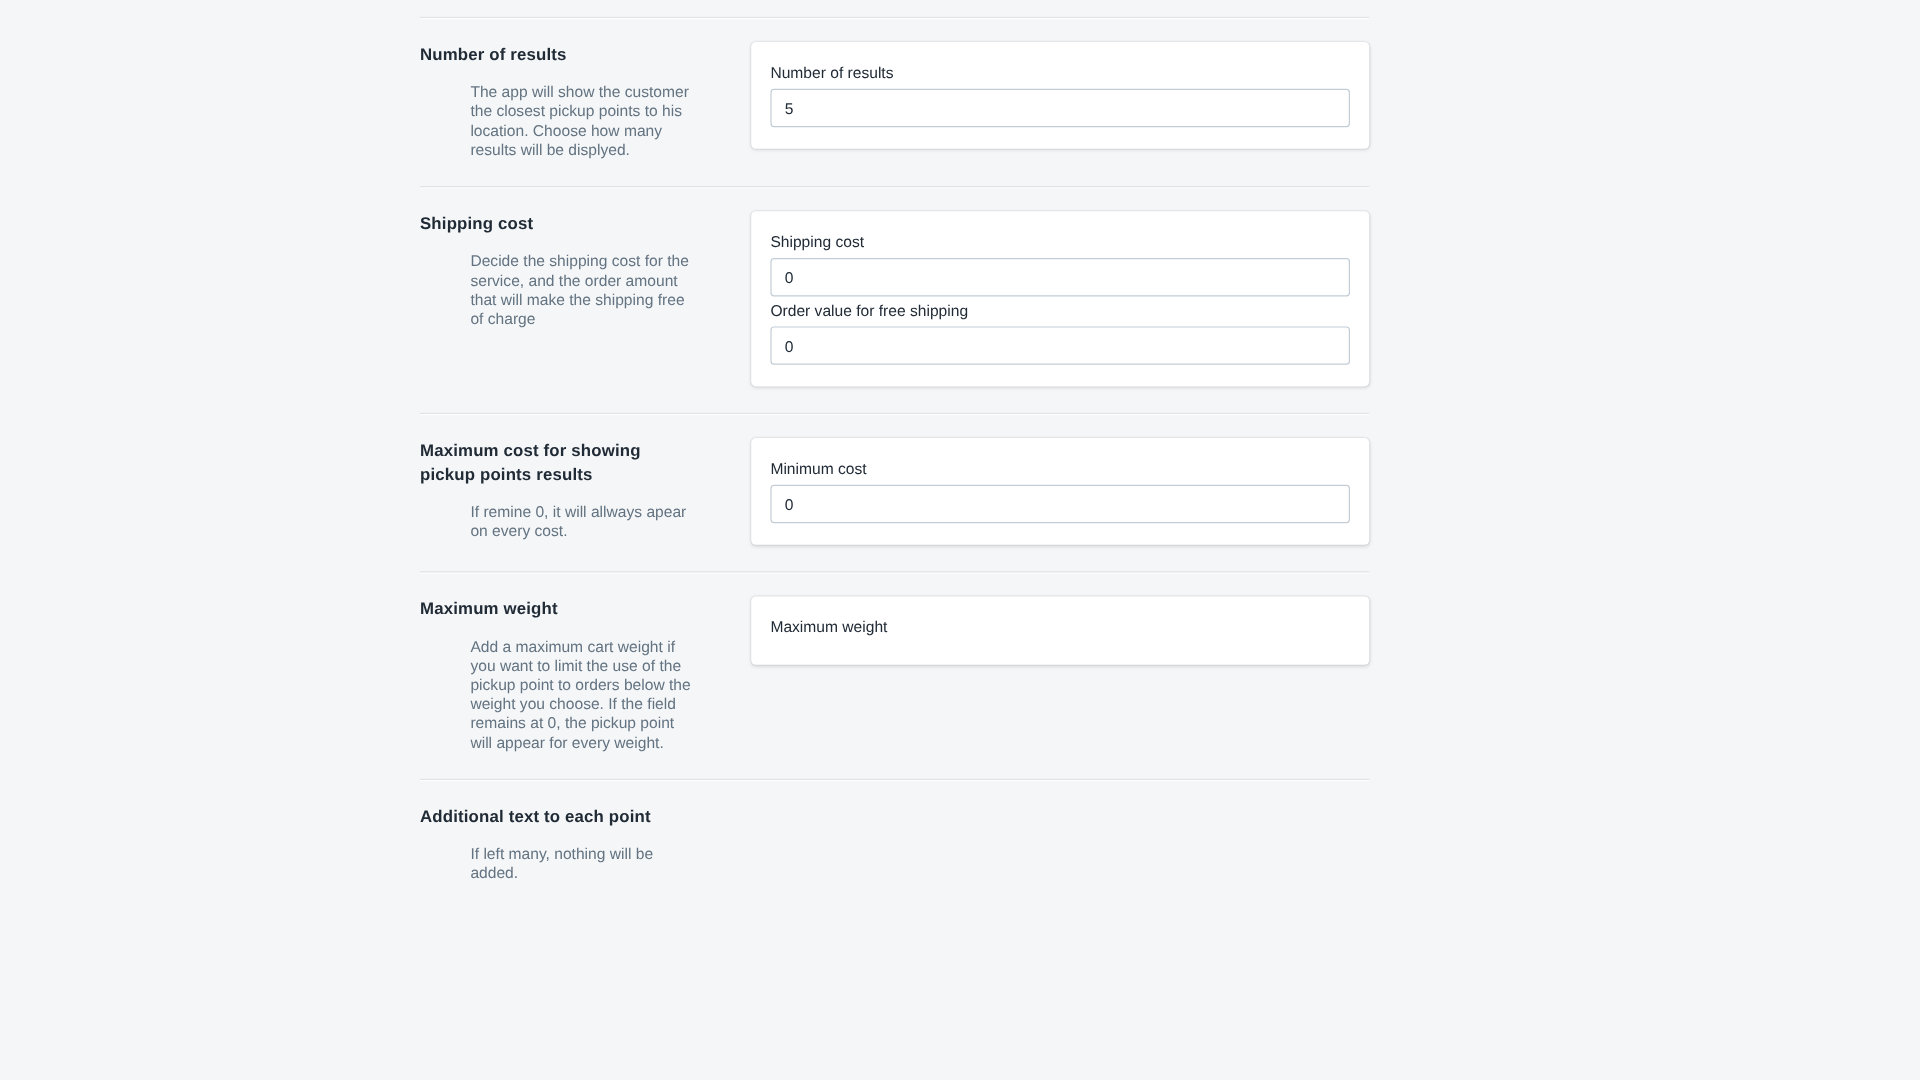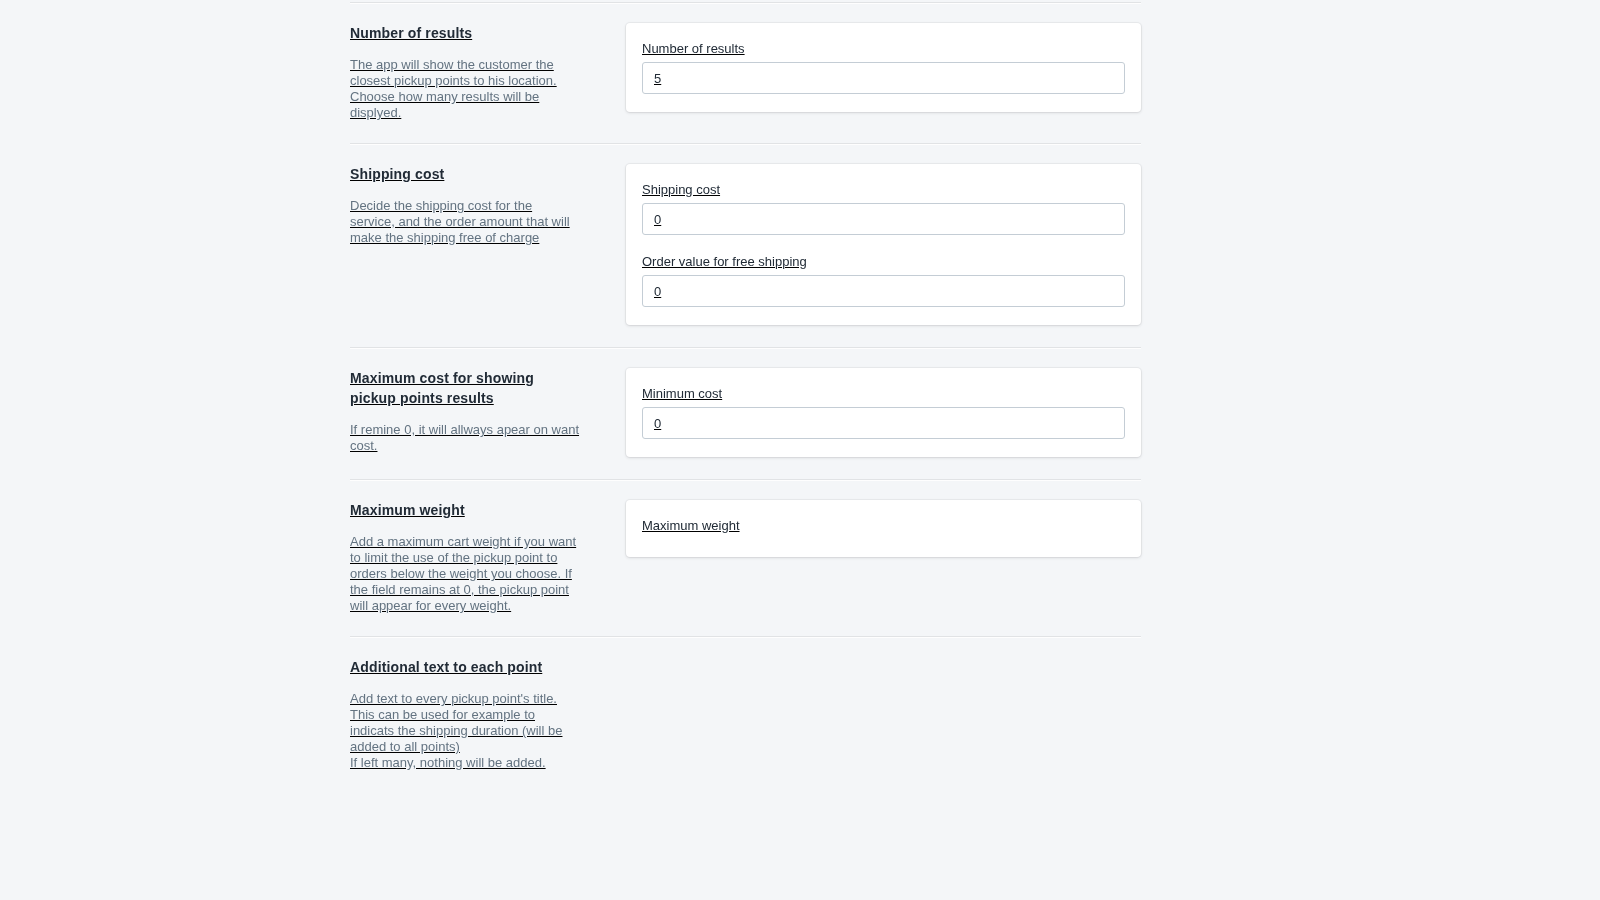--- a/index.html
+++ b/index.html
@@ -17,23 +17,22 @@
     width: 1600px;
     height: 900px;
     background: #f4f6f8;
     overflow: hidden;
   }
 
   
   .content {
     position: absolute;
     left: 350px;
-    top: 0;
+    top: 12px;
     width: 791px;
-    text-decoration: underline;
   }
 
   .divider {
     height: 1px;
     background: #e1e3e5;
     box-shadow: 0 1px 0 rgba(255,255,255,0.85);
     width: 791px;
   }
 
   .section {
@@ -54,40 +53,41 @@
     font-weight: bold;
     color: #212b36;
     letter-spacing: 0.01em;
   }
 
   .section-body {
     margin-top: 14px;
     font-size: 13px;
     line-height: 16px;
     color: #637381;
+    margin-left: 42px;
   }
 
   .section-body p { margin: 0; }
 
   .section-card-wrap {
     flex: 1 1 auto;
     display: flex;
     justify-content: flex-end;
   }
 
   .card {
     width: 515px;
     background: #ffffff;
     border-radius: 4px;
     box-shadow: 0 0 0 1px rgba(63,63,68,0.05),
                 0 1px 3px 0 rgba(63,63,68,0.15);
     padding: 18px 16px 18px 16px;
   }
 
-  .field + .field { margin-top: 19px; }
+  .field + .field { margin-top: 4px; }
 
   .field-label {
     display: block;
     font-size: 13px;
     line-height: 16px;
     color: #212b36;
     margin-bottom: 5px;
   }
 
   .text-input {
@@ -165,21 +165,21 @@
     </div>
 
     <div class="gap-b"></div>
     <div class="divider"></div>
     <div class="gap-a"></div>
 
     <div class="section">
       <div class="section-desc">
         <div class="section-title">Maximum cost for showing pickup points results</div>
         <div class="section-body">
-          <p>If remine 0, it will allways apear on want cost.</p>
+          <p>If remine 0, it will allways apear on every cost.</p>
         </div>
       </div>
       <div class="section-card-wrap">
         <div class="card">
           <div class="field">
             <label class="field-label">Minimum cost</label>
             <input class="text-input" type="text" value="0" style="">
           </div>
         </div>
       </div>
@@ -206,20 +206,19 @@
     </div>
 
     <div class="gap-b"></div>
     <div class="divider"></div>
     <div class="gap-a"></div>
 
     <div class="section">
       <div class="section-desc">
         <div class="section-title">Additional text to each point</div>
         <div class="section-body">
-          <p>Add text to every pickup point's title. This can be used for example to indicats the shipping duration (will be added to all points)</p>
           <p>If left many, nothing will be added.</p>
         </div>
       </div>
     </div>
 
   </div>
 </div>
 
 </body></html>

